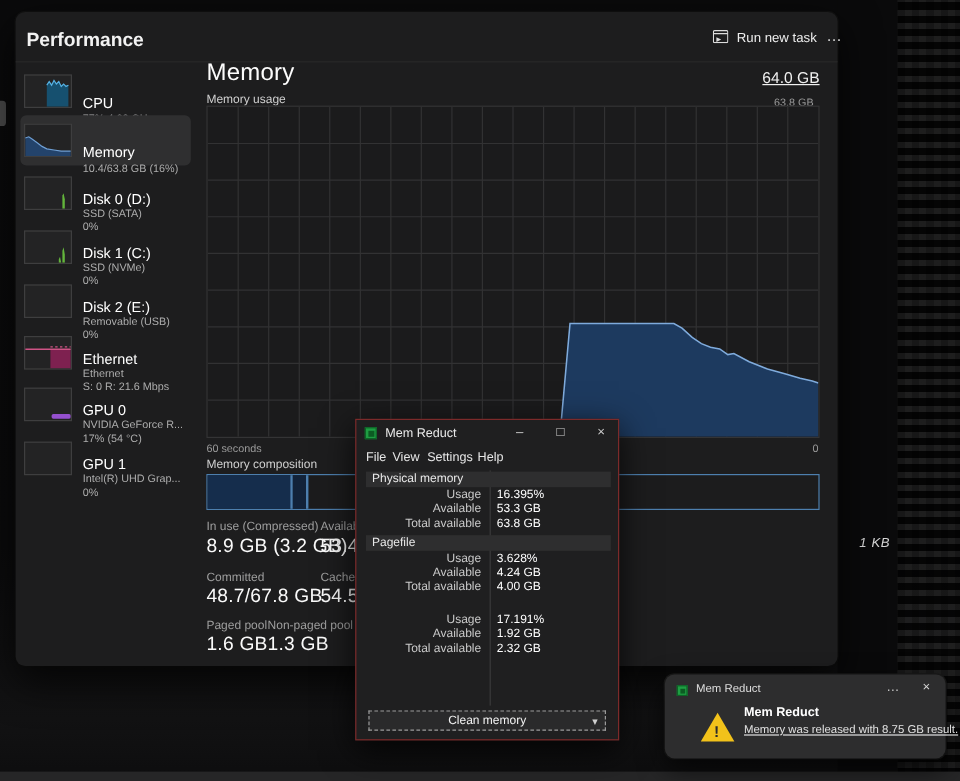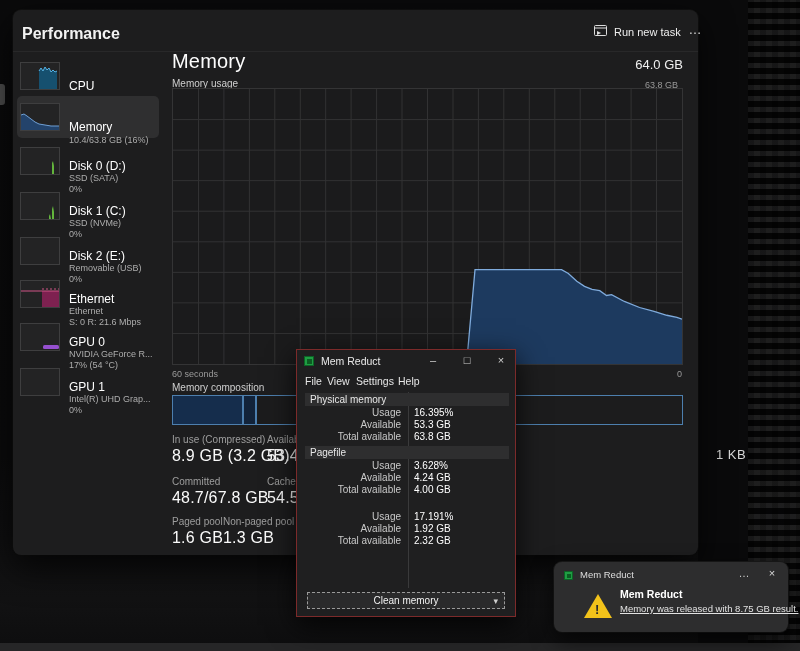--- a/index.html
+++ b/index.html
@@ -14,21 +14,21 @@
 
   
   .bg-strip-noise { right:0; top:0; width:52px; height:100%;
     background:
       repeating-linear-gradient(0deg, rgba(60,60,60,.30) 0 5px, rgba(0,0,0,.85) 5px 11px),
       repeating-linear-gradient(90deg,#0c0c0c 0 6px,#181818 6px 12px);
     opacity:.8; }
   .bg-strip-dark { right:52px; top:0; width:50px; height:100%; background:#0a0a0b; }
   .taskbar-strip { left:0; bottom:0; width:100%; height:8px; background:#262627; }
   .left-edge-handle { left:0; top:84px; width:5px; height:21px; background:#4b4b4b; border-radius:0 3px 3px 0; }
-  .desktop-label { left:716px; top:447px; font-size:13px; color:#d8d8d8; letter-spacing:.5px; }
+  .desktop-label { left:716px; top:447px; font-size:11px; color:#d8d8d8; letter-spacing:.5px;font-style:italic; }
 
   
   .tm { left:13px; top:10px; width:685px; height:545px; background:#1d1d1e;
         border-radius:8px; box-shadow:0 12px 34px rgba(0,0,0,.75), 0 0 0 1px #111; }
   .tm-header { position:absolute; left:0; top:0; width:100%; height:42px; border-bottom:1px solid #282829; }
   .tm-title { position:absolute; left:9px; top:15px; font-size:16px; font-weight:700; color:#f2f2f2; }
   .tm-runbtn { position:absolute; left:573px; top:10px; height:23px; display:flex; align-items:center; gap:7px;
                padding:0 8px; border-radius:4px; color:#eee; font-size:11px; cursor:default; }
   .tm-more { position:absolute; left:670px; top:10px; width:24px; height:23px; text-align:center;
              line-height:20px; font-size:13px; color:#ddd; border-radius:4px; }
@@ -213,21 +213,21 @@
     <div class="side-row" style="top:351px">
       <div class="thumb"></div>
       <div class="side-text">
           <div class="side-name">GPU 1</div>
           <div class="side-d1">Intel(R) UHD Grap...</div>
           <div class="side-d2">0%</div>
         </div>
     </div>
 
     <div class="abs main-heading">Memory</div>
-    <div class="abs main-total" style="right:15px;">64.0 GB</div>
+    <div class="abs main-total" style="right:15px;text-decoration:underline;">64.0 GB</div>
 
     <div class="abs lbl-sm" style="left:159px;top:68px">Memory usage</div>
     <div class="abs lbl-xs" style="left:632px;top:70px">63.8 GB</div>
 
     <div class="abs graph-wrap">
       <svg id="memChart" viewBox="0 0 511 277" preserveAspectRatio="none">
           <line x1="25.6" y1="0" x2="25.6" y2="277" stroke="#323233" stroke-width="1"></line>
           <line x1="51.1" y1="0" x2="51.1" y2="277" stroke="#323233" stroke-width="1"></line>
           <line x1="76.7" y1="0" x2="76.7" y2="277" stroke="#323233" stroke-width="1"></line>
           <line x1="102.2" y1="0" x2="102.2" y2="277" stroke="#323233" stroke-width="1"></line>

